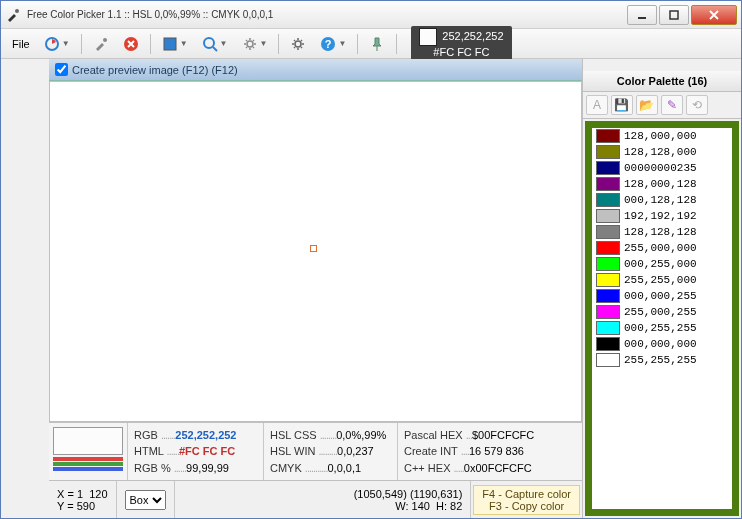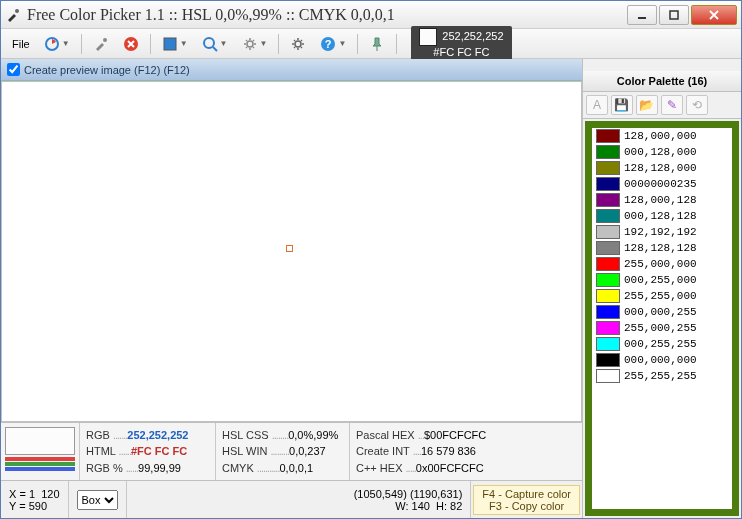--- a/index.html
+++ b/index.html
@@ -1,30 +1,30 @@
 <!DOCTYPE html>
 <html><head>
 <meta charset="utf-8">
 <style>
 * { margin: 0; padding: 0; box-sizing: border-box; font-family: Tahoma, sans-serif; font-size: 11px; }
 body { background: #fff; width: 742px; height: 519px; overflow: hidden; }
 .window { width: 742px; height: 519px; border: 1px solid #5a7db8; display: flex; flex-direction: column; background: #f0f0f0; }
 .titlebar { height: 28px; background: linear-gradient(#fdfdfd, #e8e8e8); display: flex; align-items: center; padding: 0 4px; border-bottom: 1px solid #d0d0d0; }
 .titlebar .icon { width: 16px; height: 16px; margin-right: 6px; display: inline-flex; align-items: center; justify-content: center; }
-.titlebar .title { flex: 1; color: #333; font-size: 16px; font-family: Liberation Serif, serif; }
+.titlebar .title { flex: 1; color: #333; font-size: 10px; }
 .winbtns { display: flex; gap: 2px; }
 .winbtn { width: 30px; height: 20px; border: 1px solid #b0b0b0; background: linear-gradient(#fdfdfd, #e5e5e5); display: flex; align-items: center; justify-content: center; border-radius: 2px; cursor: pointer; }
 .winbtn.close { background: linear-gradient(#e98, #d43a2a); border-color: #a82; color: #fff; width: 46px; }
 .toolbar { height: 30px; background: linear-gradient(#fafafa, #eaeaea); display: flex; align-items: center; padding: 0 6px; gap: 4px; border-bottom: 1px solid #c8c8c8; }
 .tbtn { padding: 3px 5px; border-radius: 2px; cursor: pointer; display: inline-flex; align-items: center; gap: 2px; }
 .sep { width: 1px; height: 20px; background: #c0c0c0; margin: 0 2px; }
 .dd { font-size: 8px; color: #666; }
 .colordisp { background: #424242; color: #fff; padding: 2px 8px; font-size: 10px; text-align: center; line-height: 1.2; margin-left: 8px; border-radius: 2px; }
 .colordisp .swatch { display: inline-block; width: 18px; height: 18px; background: #fcfcfc; vertical-align: middle; margin-right: 5px; border: 1px solid #222; }
-.main { flex: 1; display: flex; overflow: hidden; }
+.main { flex: 1; display: flex; overflow: hidden; padding-left: 48px; }
 .left { flex: 1; display: flex; flex-direction: column; border-right: 1px solid #c0c0c0; }
 .previewbar { background: linear-gradient(#d0e0f0, #a8c2e0); padding: 4px 6px; color: #1a3a5a; display: flex; align-items: center; gap: 4px; border-bottom: 1px solid #8ba; }
 .previewbar input[type=checkbox] { width: 13px; height: 13px; }
 .previewarea { flex: 1; background: #fff; border: 1px solid #c0c0c0; margin: 0; position: relative; }
 .hotspot { position: absolute; left: 49%; top: 48%; width: 7px; height: 7px; border: 1px solid #e07030; }
 .info { border-top: 1px solid #c0c0c0; background: #f4f4f4; display: flex; height: 58px; }
 .info .sw { width: 78px; padding: 4px; }
 .info .swbox { width: 70px; height: 28px; background: #fcfcfc; border: 1px solid #999; }
 .info .bars { margin-top: 2px; }
 .info .bar { height: 4px; margin-bottom: 1px; }
@@ -214,24 +214,20 @@
         <div class="pb">📂</div>
         <div class="pb" style="color:#a050c0">✎</div>
         <div class="pb" style="color:#aaa">⟲</div>
       </div>
       <div class="palette-list" id="palette-list">
           <div class="palette-item">
             <div class="psw" style="background: rgb(128, 0, 0);"></div>
             <span class="ptxt">128,000,000</span>
           </div>
           <div class="palette-item">
-            <div class="psw" style="background: rgb(0, 128, 0);"></div>
-            <span class="ptxt">000,128,000</span>
-          </div>
-          <div class="palette-item">
             <div class="psw" style="background: rgb(128, 128, 0);"></div>
             <span class="ptxt">128,128,000</span>
           </div>
           <div class="palette-item">
             <div class="psw" style="background: rgb(0, 0, 128);"></div>
             <span class="ptxt">00000000235</span>
           </div>
           <div class="palette-item">
             <div class="psw" style="background: rgb(128, 0, 128);"></div>
             <span class="ptxt">128,000,128</span>

